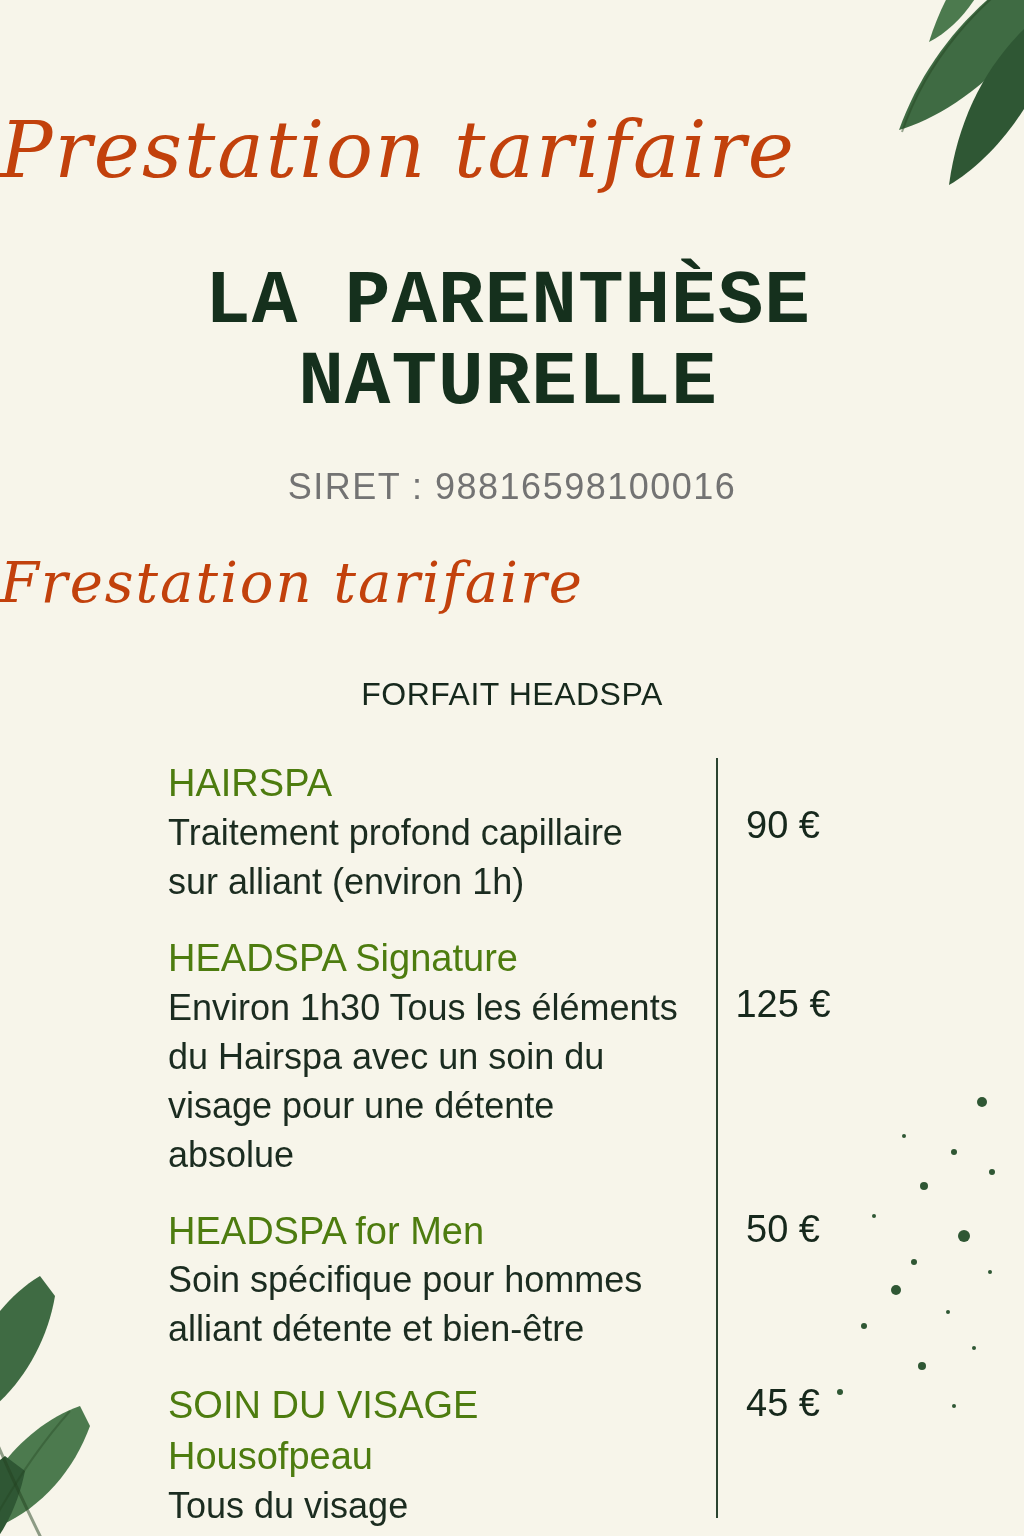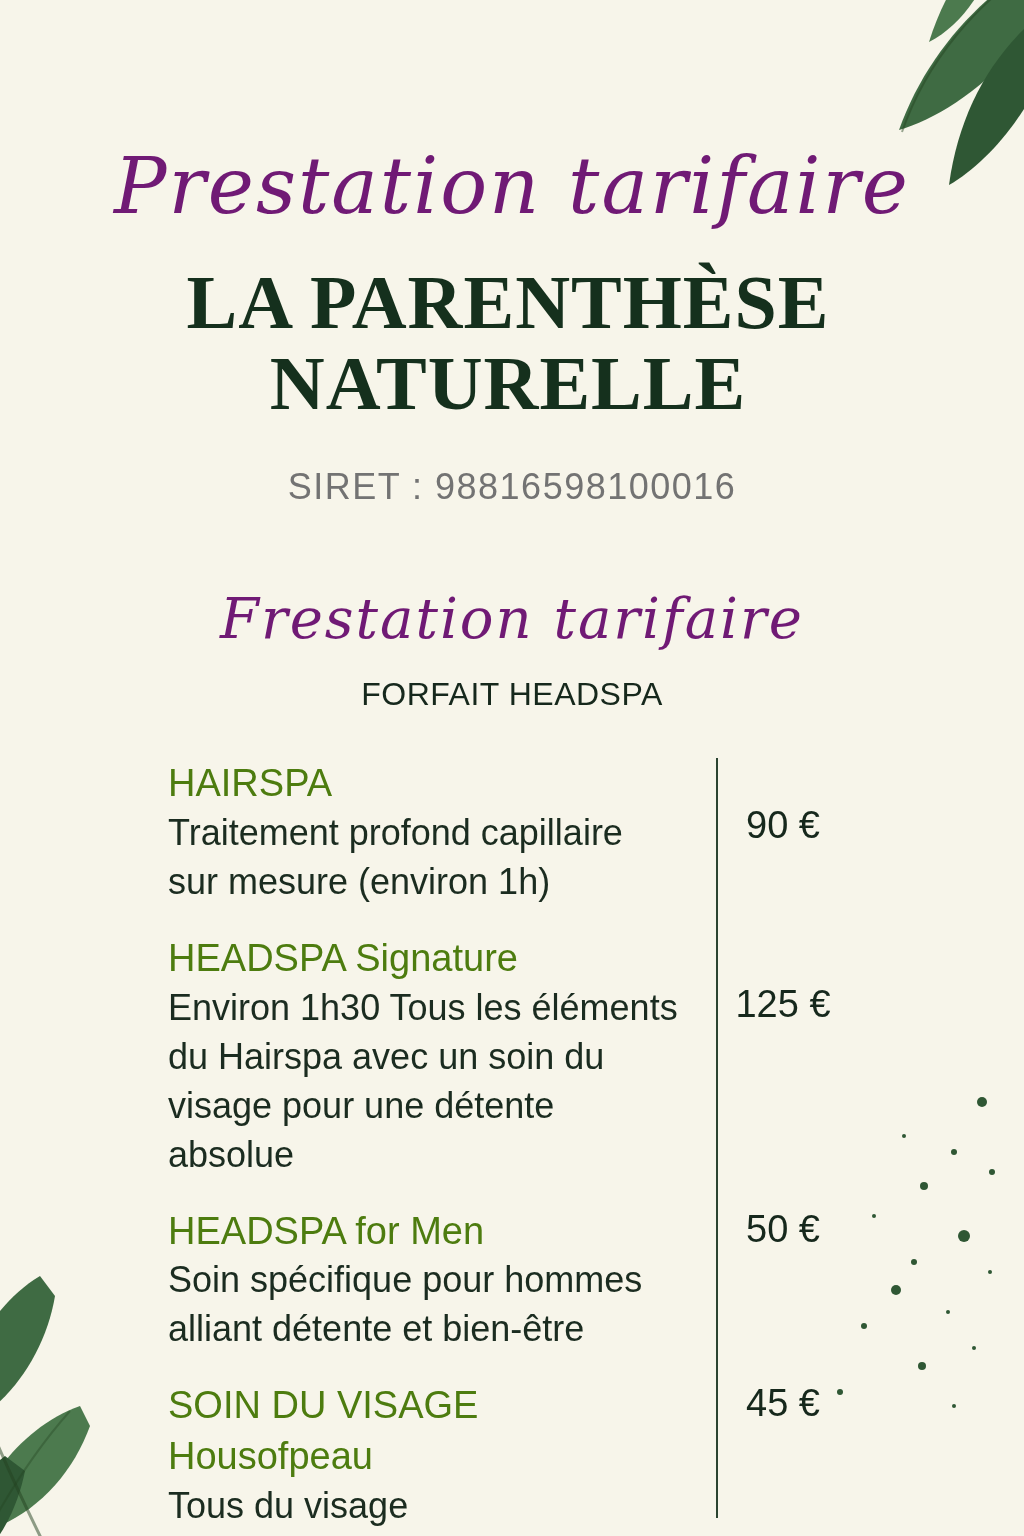--- a/index.html
+++ b/index.html
@@ -48,42 +48,41 @@
     width: 200px;
     height: 380px;
     pointer-events: none;
   }
 
   
   .script-title {
     font-family: "DejaVu Serif", serif;
     font-style: italic;
     font-weight: 400;
-    color: #701a75;
-    text-align: center;
+    color: #c2410c;
+    text-align: left;
     letter-spacing: 2px;
-    margin-top: 36px;
   }
 
   .hdr-script {
     position: absolute;
     top: 108px;
     left: 0;
     right: 0;
     font-size: 78px;
     line-height: 1.1;
   }
 
   .brand-name {
     position: absolute;
     top: 262px;
     left: 0;
     right: 8px;
     text-align: center;
-    font-family: Liberation Serif, serif;
+    font-family: Liberation Mono, monospace;
     font-weight: 700;
     font-size: 76px;
     line-height: 1.06;
     letter-spacing: 1px;
     color: #15301d;
   }
 
   .siret {
     position: absolute;
     top: 466px;
@@ -219,21 +218,21 @@
 
   <div class="section-title">FORFAIT HEADSPA</div>
 
   <div class="divider"></div>
 
   <div class="price-table">
 
     <div class="row r1">
       <div class="desc">
         <div class="item-name">HAIRSPA</div>
-        <div class="item-detail">Traitement profond capillaire sur mesure (environ 1h)</div>
+        <div class="item-detail">Traitement profond capillaire sur alliant (environ 1h)</div>
       </div>
       <div class="price">90 €</div>
     </div>
 
     <div class="row r2">
       <div class="desc">
         <div class="item-name">HEADSPA Signature</div>
         <div class="item-detail">Environ 1h30
 Tous les éléments du Hairspa avec un soin du visage pour une détente absolue</div>
       </div>

